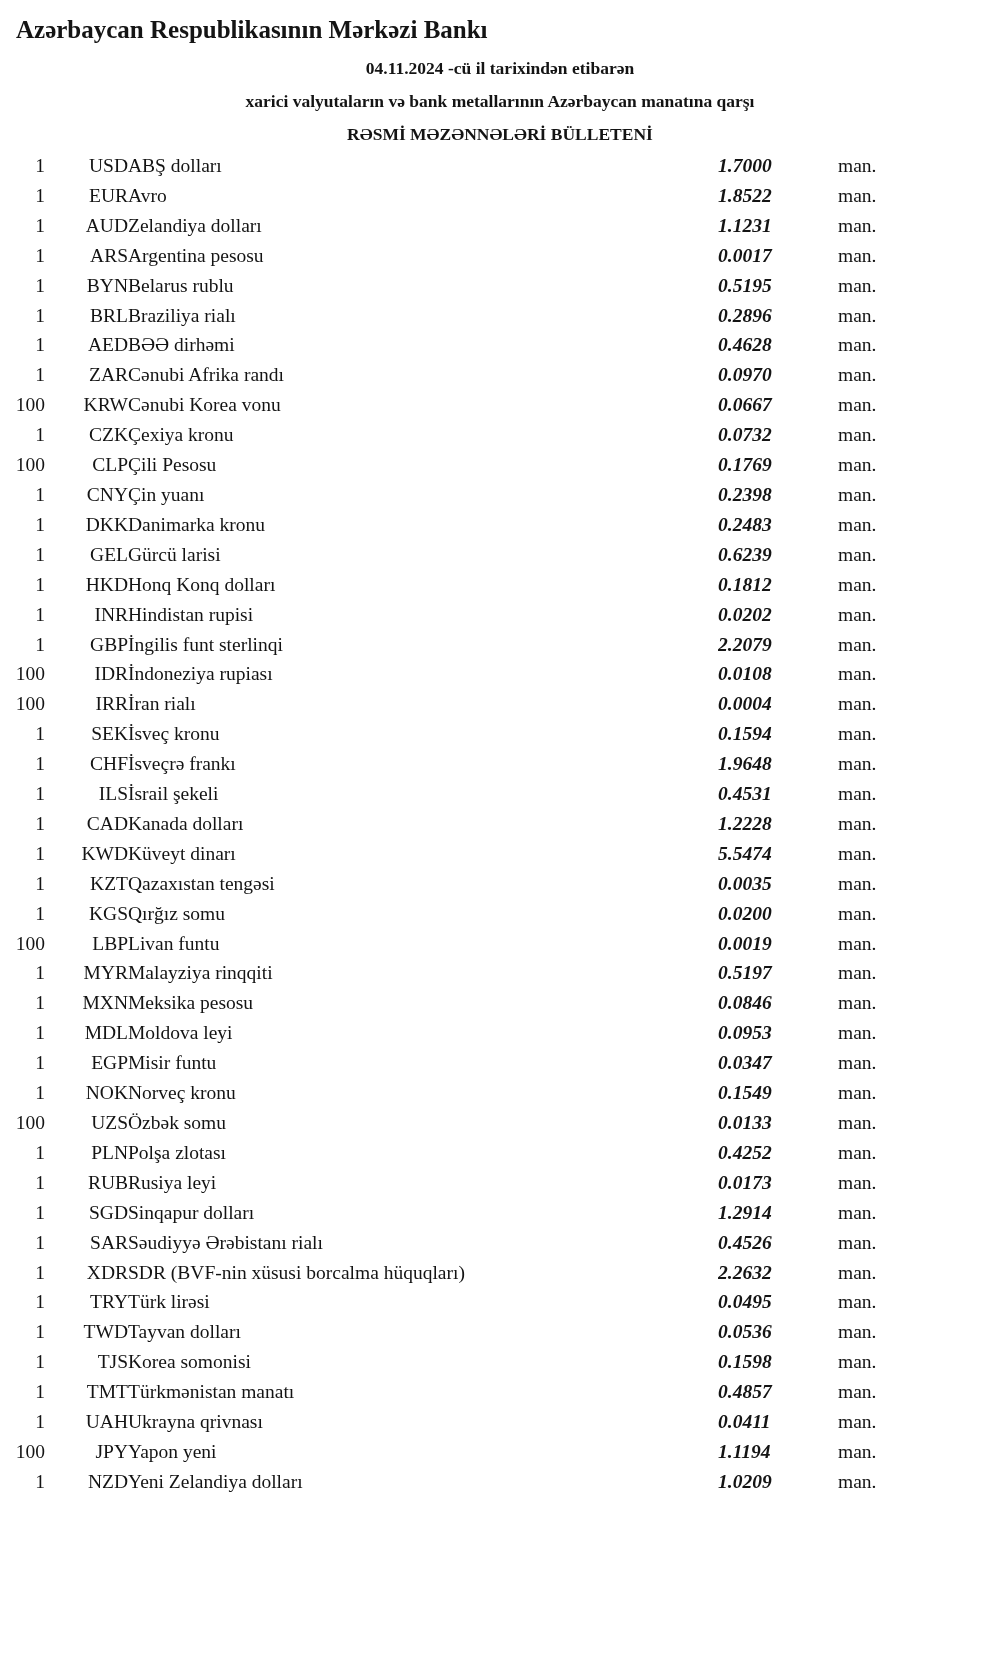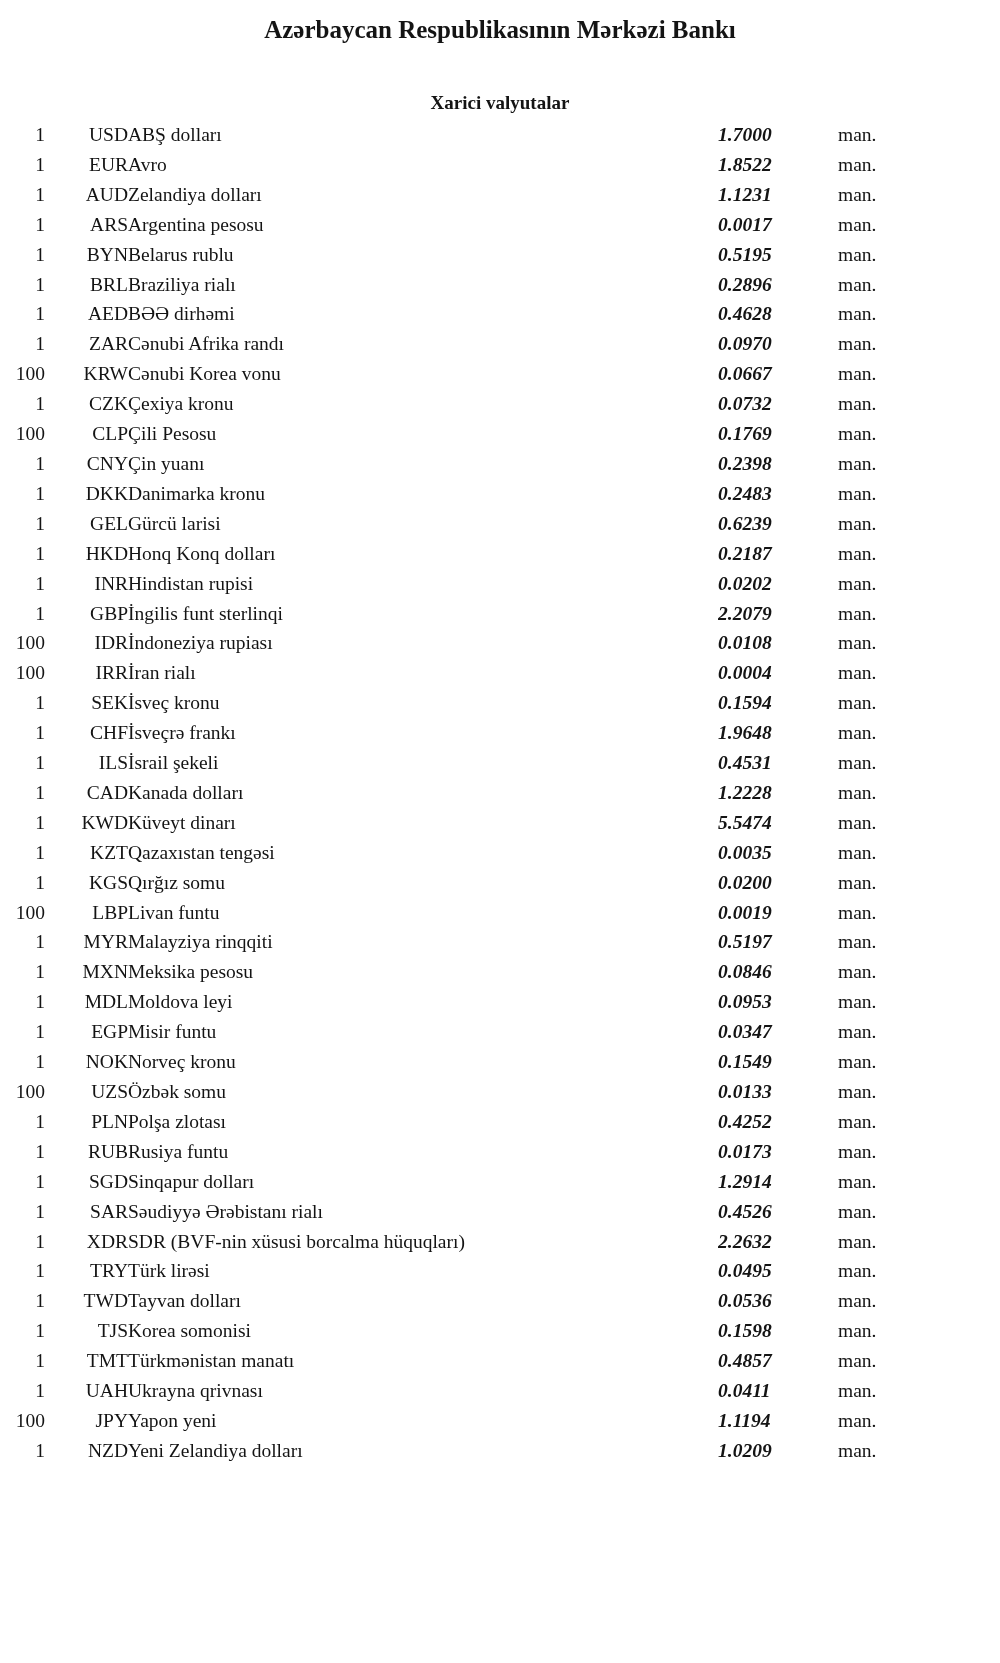--- a/index.html
+++ b/index.html
@@ -11,25 +11,26 @@
   }
   .page {
     width: 1000px;
     height: 1663px;
     margin: 0 auto;
     box-sizing: border-box;
     padding-top: 14px;
     overflow: hidden;
   }
   .doc-title {
-    text-align: center;
+    text-align: left;
     font-weight: bold;
     font-size: 25px;
     line-height: 32px;
     margin: 0;
+    padding-left: 16px;
   }
   .doc-subhead {
     text-align: center;
     font-weight: bold;
     font-size: 17.5px;
     line-height: 33px;
     margin-top: 6px;
   }
   .section-title {
     text-align: center;
@@ -60,22 +61,26 @@
   td.col-rate { width: 120px; text-align: left; font-weight: bold; font-style: italic; font-size: 19px; }
   td.col-unit { width: 72px;  text-align: left; padding-left: 15px; }
 </style>
 </head>
 <body>
 
 <div class="page">
 
   <div class="doc-title">Azərbaycan Respublikasının Mərkəzi Bankı</div>
 
-
-  <div class="section-title">Xarici valyutalar</div>
+  <div class="doc-subhead">
+    <div>04.11.2024 -cü il tarixindən etibarən</div>
+    <div>xarici valyutaların və bank metallarının Azərbaycan manatına qarşı</div>
+    <div>RƏSMİ MƏZƏNNƏLƏRİ BÜLLETENİ</div>
+  </div>
+
 
   <table class="rates">
     <tbody>
         <tr>
           <td class="col-qty">1</td>
           <td class="col-code">USD</td>
           <td class="col-name">ABŞ dolları</td>
           <td class="col-rate">1.7000</td>
           <td class="col-unit">man.</td>
         </tr>
@@ -167,21 +172,21 @@
           <td class="col-qty">1</td>
           <td class="col-code">GEL</td>
           <td class="col-name">Gürcü larisi</td>
           <td class="col-rate">0.6239</td>
           <td class="col-unit">man.</td>
         </tr>
         <tr>
           <td class="col-qty">1</td>
           <td class="col-code">HKD</td>
           <td class="col-name">Honq Konq dolları</td>
-          <td class="col-rate">0.2187</td>
+          <td class="col-rate">0.1812</td>
           <td class="col-unit">man.</td>
         </tr>
         <tr>
           <td class="col-qty">1</td>
           <td class="col-code">INR</td>
           <td class="col-name">Hindistan rupisi</td>
           <td class="col-rate">0.0202</td>
           <td class="col-unit">man.</td>
         </tr>
         <tr>
@@ -306,21 +311,21 @@
         <tr>
           <td class="col-qty">1</td>
           <td class="col-code">PLN</td>
           <td class="col-name">Polşa zlotası</td>
           <td class="col-rate">0.4252</td>
           <td class="col-unit">man.</td>
         </tr>
         <tr>
           <td class="col-qty">1</td>
           <td class="col-code">RUB</td>
-          <td class="col-name">Rusiya funtu</td>
+          <td class="col-name">Rusiya leyi</td>
           <td class="col-rate">0.0173</td>
           <td class="col-unit">man.</td>
         </tr>
         <tr>
           <td class="col-qty">1</td>
           <td class="col-code">SGD</td>
           <td class="col-name">Sinqapur dolları</td>
           <td class="col-rate">1.2914</td>
           <td class="col-unit">man.</td>
         </tr>

